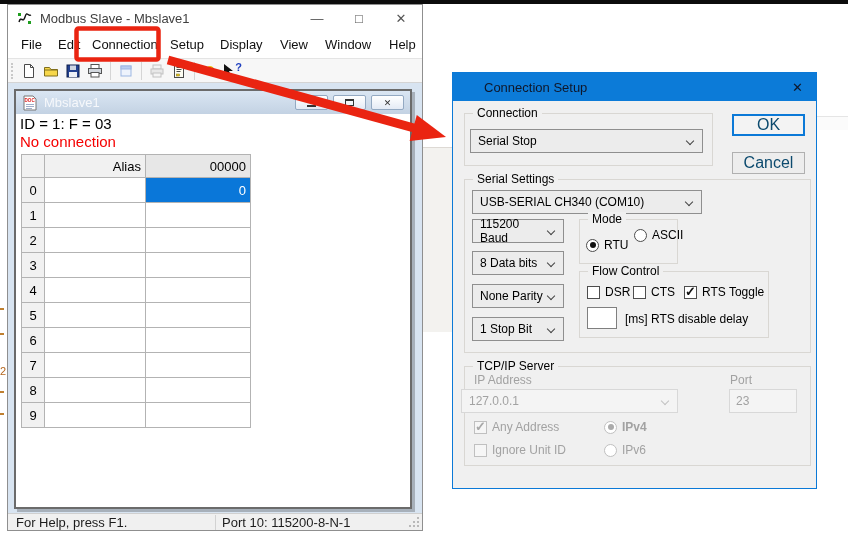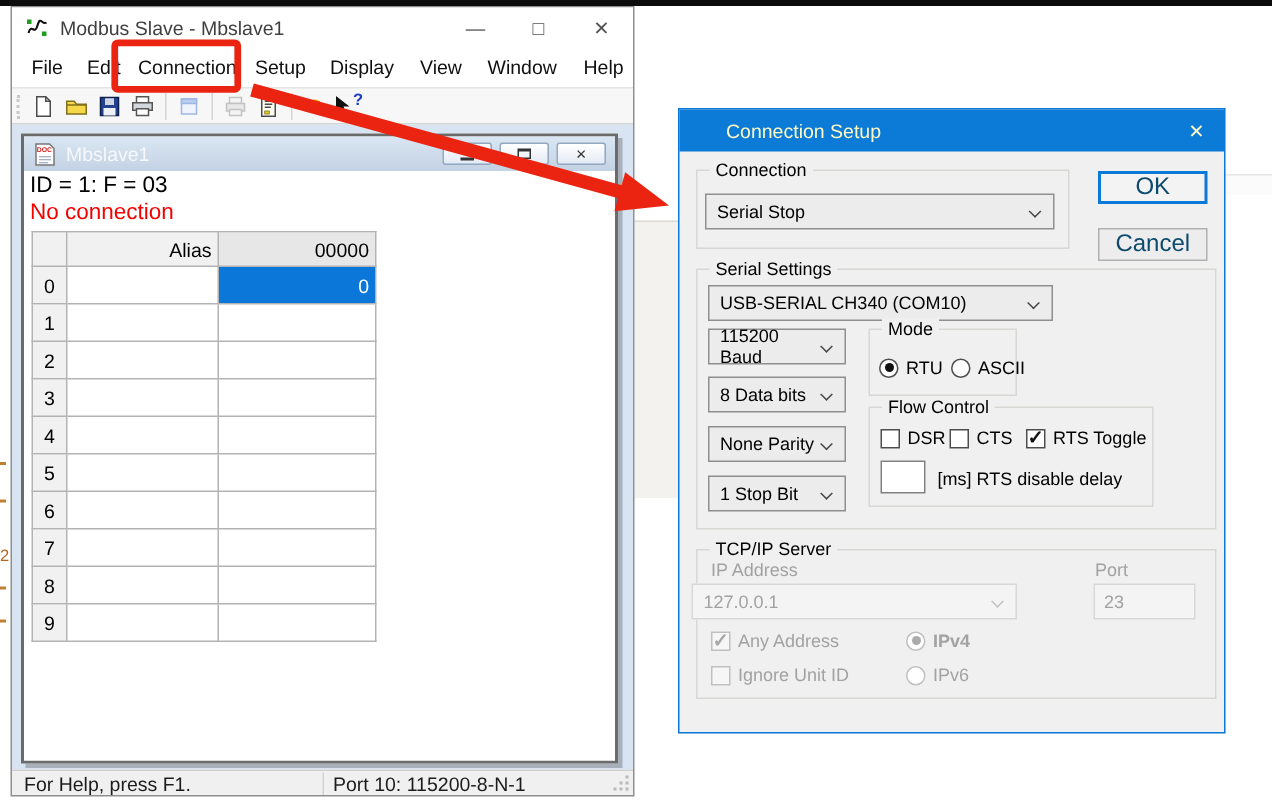--- a/index.html
+++ b/index.html
@@ -62,21 +62,21 @@
 
   
   #statusbar{position:absolute;left:0;top:508px;width:414px;height:17px;background:#f0f0f0;border-top:1px solid #cfcfcf;font-size:13px;color:#1c1c1c;}
   #statusbar .sl{position:absolute;left:8px;top:1px;}
   #statusbar .ssep{position:absolute;left:207px;top:1px;width:0;height:15px;border-left:1px solid #d2d2d2;}
   #statusbar .sr{position:absolute;left:214px;top:1px;}
   .dot{position:absolute;width:2px;height:2px;background:#b9b9b9;}
 
   
   #dialog{position:absolute;left:452px;top:72px;width:365px;height:417px;background:#f0f0f0;border:1px solid #0b79d7;z-index:40;font-size:12px;}
-  #dlgtitle{position:absolute;left:0;top:0;width:100%;height:28px;background:#0c7bd8;display:flex;align-items:center;color:#fef9c3;padding-left:20px;}
+  #dlgtitle{position:absolute;left:0;top:0;width:100%;height:28px;background:#0c7bd8;display:flex;align-items:center;color:#0f172a;padding-left:20px;}
   #dlgtitle .dt{font-size:13px;margin-left:11px;flex:1;}
   #dlgtitle .dx{margin-right:13px;font-size:13px;}
   .grp{position:absolute;border:1px solid #d9d7d3;}
   .glab{position:absolute;top:-8px;left:8px;background:#f0f0f0;padding:0 4px;font-size:12px;line-height:14px;color:#000;white-space:nowrap;}
   .lbl{position:absolute;font-size:12px;color:#000;white-space:nowrap;text-align:right;}
   .lbl.dis{color:#a2a2a2;}
   .combo{position:absolute;height:24px;background:#ececec;border:1px solid #8f8f8f;display:flex;align-items:center;justify-content:space-between;padding-left:7px;font-size:12px;color:#000;}
   .combo .chev{width:6px;height:6px;border-right:1px solid #444;border-bottom:1px solid #444;transform:rotate(45deg);margin-right:9px;flex:none;}
   .combo.dis{background:#f4f4f4;border-color:#d8d8d8;color:#a2a2a2;}
   .combo.dis .chev{border-color:#c2c2c2;}
@@ -338,21 +338,21 @@
       <span class="chev"></span>
     </div>
 
     <div class="grp" style="left:126px;top:146px;width:99px;height:45px;">
       <span class="glab">Mode</span>
     </div>
     <div class="cbrow" style="left:133px;top:165px;">
       <span class="rd on"></span>
       <span>RTU</span>
     </div>
-    <div class="cbrow" style="left:181px;top:165px;">
+    <div class="cbrow" style="left:181px;top:155px;">
       <span class="rd"></span>
       <span>ASCII</span>
     </div>
 
     <div class="grp" style="left:126px;top:198px;width:190px;height:67px;">
       <span class="glab">Flow Control</span>
     </div>
     <div class="cbrow" style="left:134px;top:212px;">
       <span class="cb"></span>
       <span>DSR</span>

